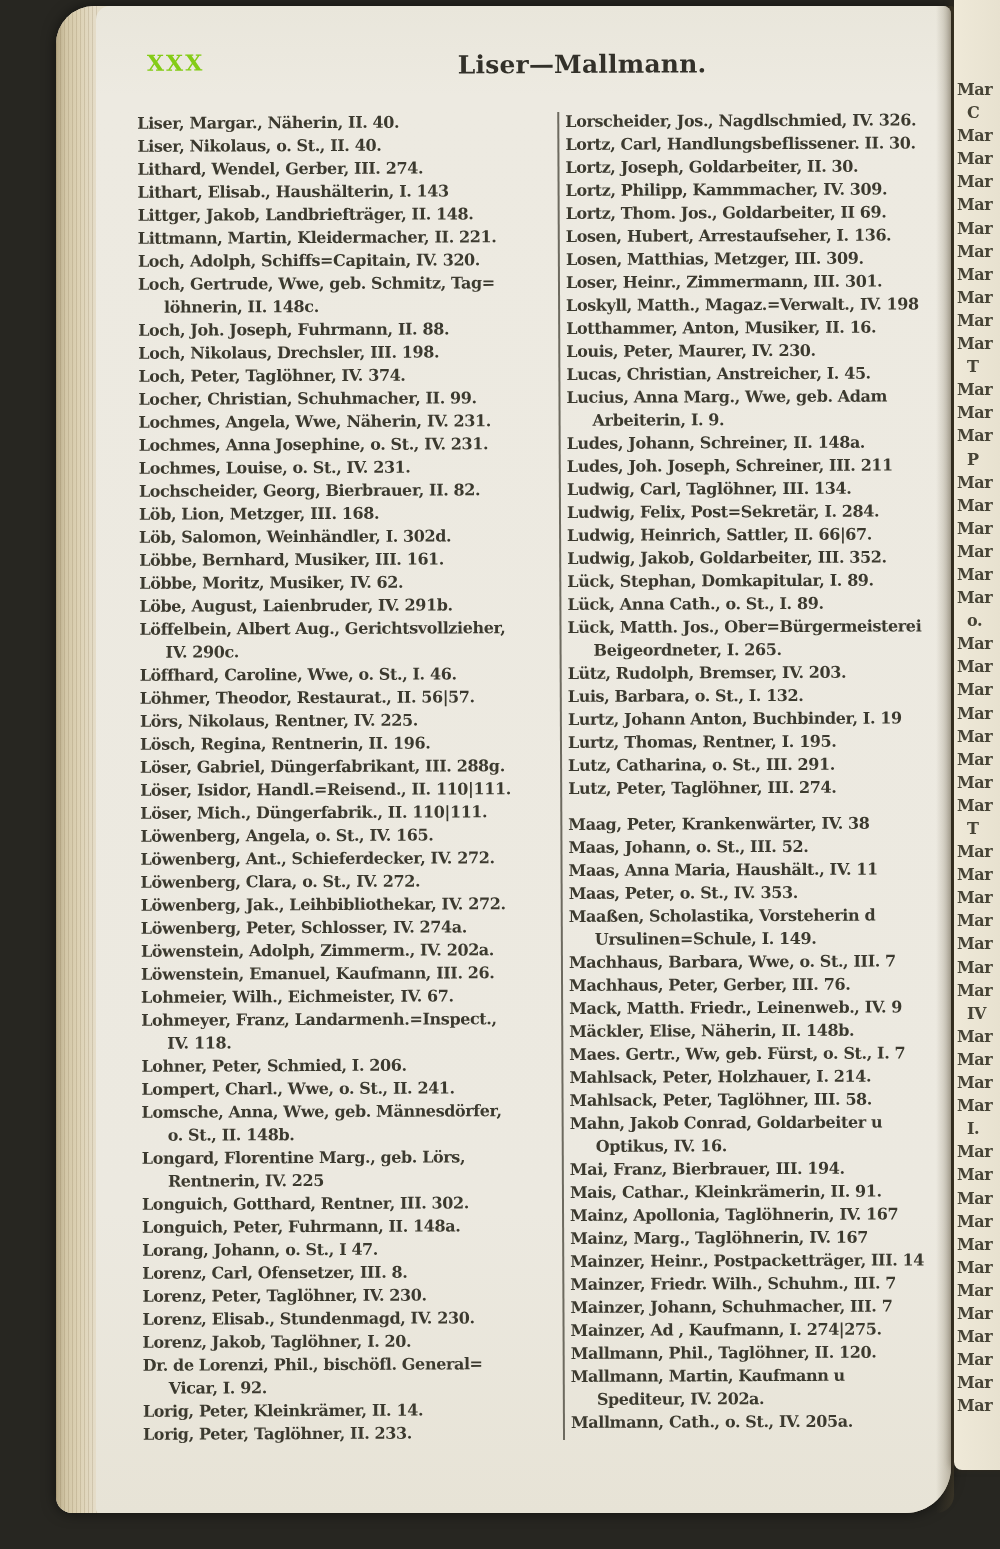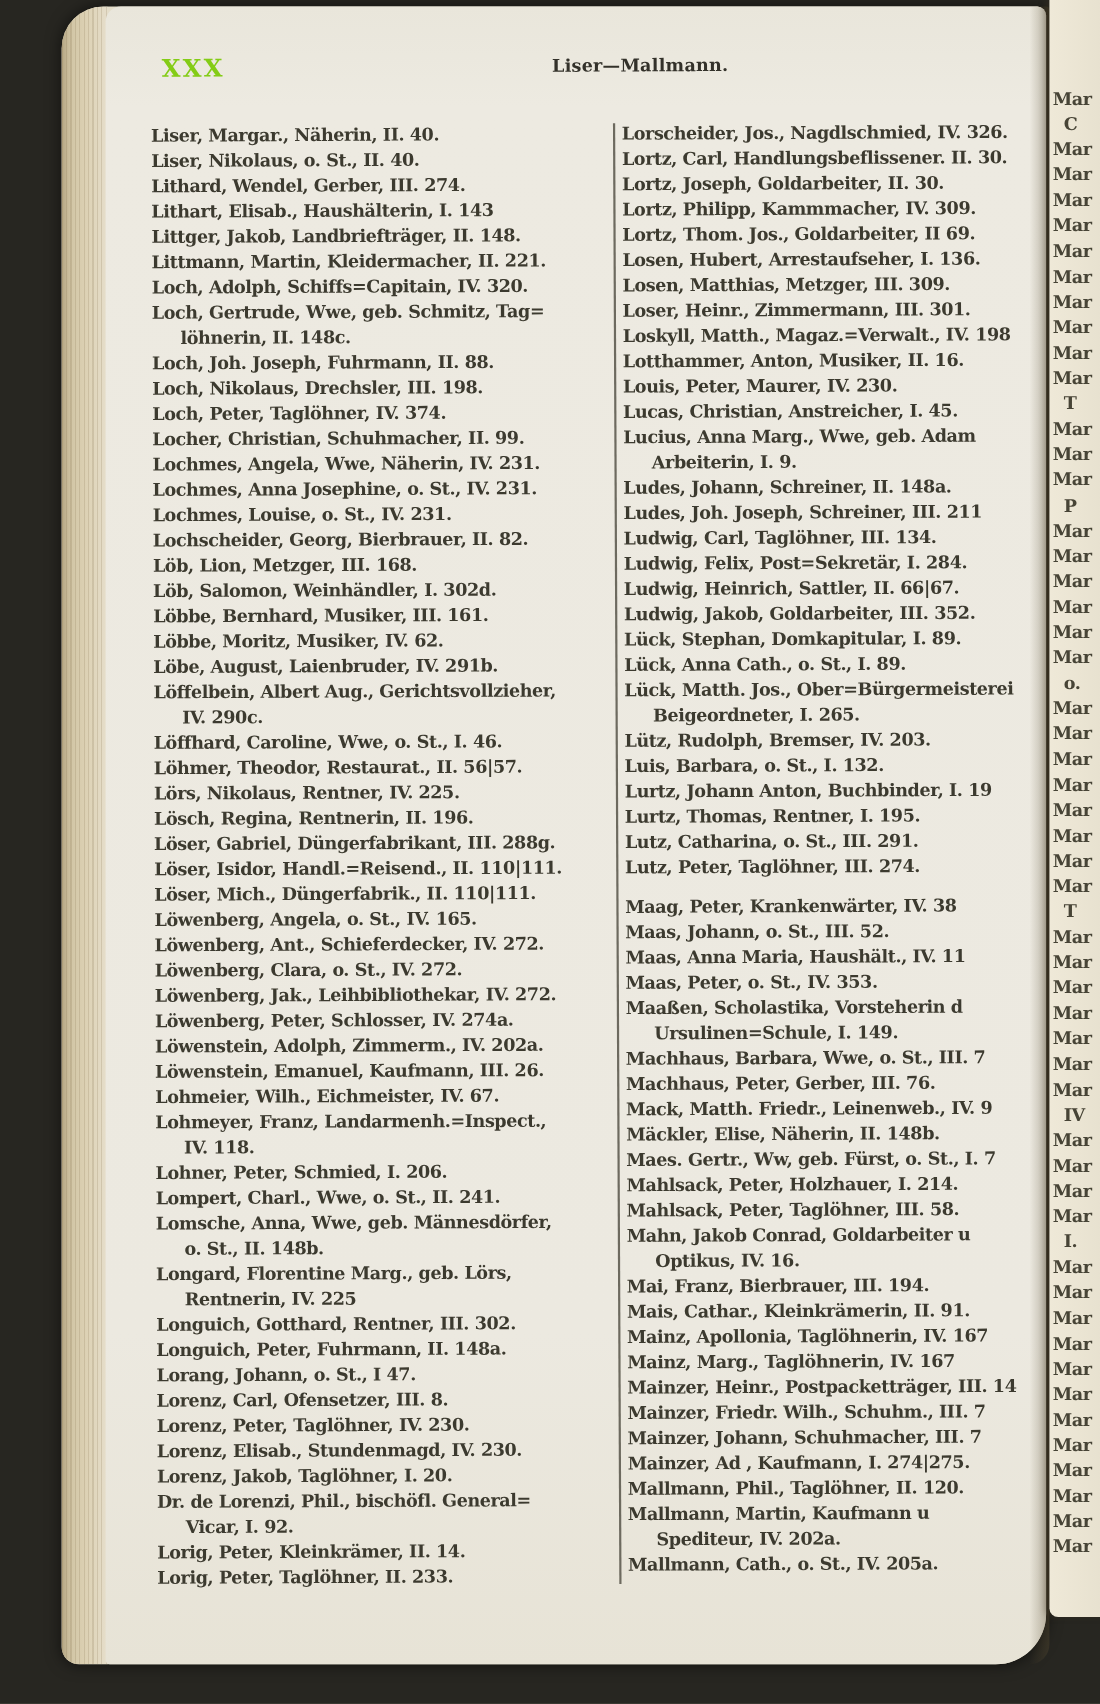--- a/index.html
+++ b/index.html
@@ -57,21 +57,21 @@
     color:#3c3a2f;z-index:2;
     transform:rotate(-0.25deg);
   }
   .page-header{position:relative;height:36px;}
   .page-number{
     font-weight:700;font-size:22px;letter-spacing:2px;margin-left:10px;
     color:#84cc16;
   }
   .running-title{
     position:absolute;left:445px;top:2px;transform:translateX(-50%);
-    font-weight:700;font-size:16px;letter-spacing:.2px;color:#33312a;
+    font-weight:700;font-size:25px;letter-spacing:.2px;color:#33312a;
     white-space:nowrap;
   }
   .cols{display:flex;margin-top:26px;align-items:stretch;}
   .col-left{width:420px;flex:0 0 420px;}
   .divider{flex:0 0 2px;background:#6d6a5f;margin:2px 6px 4px 0;}
   .col-right{flex:1 1 auto;min-width:0;}
   .entry{
     font-weight:700;font-size:16px;line-height:23px;
     letter-spacing:-0.4px;
     padding-left:26px;text-indent:-26px;

